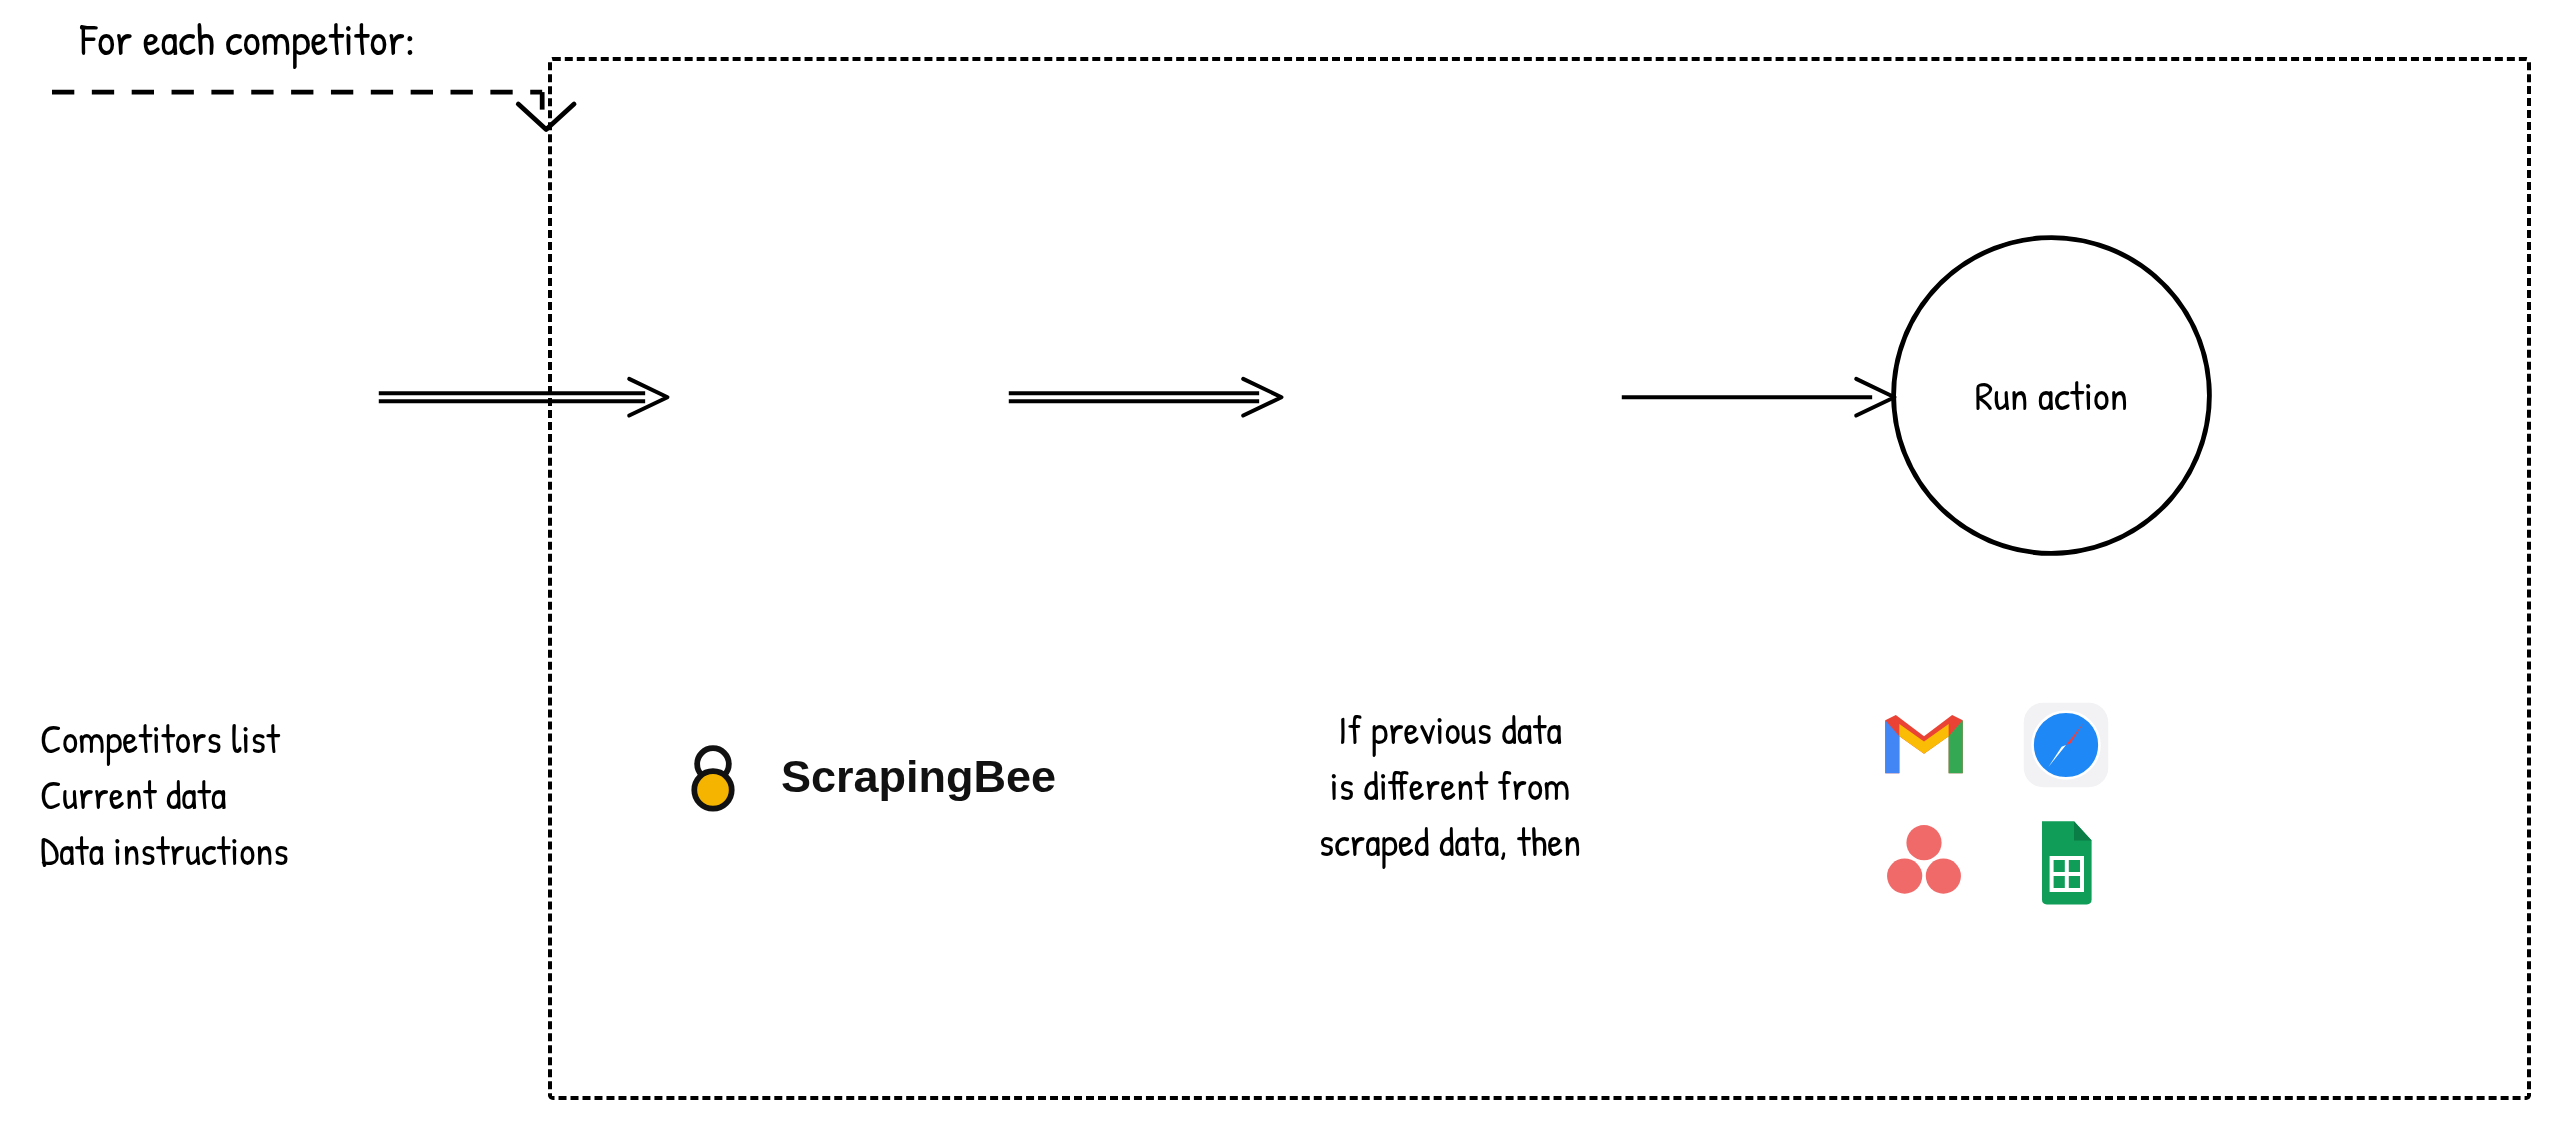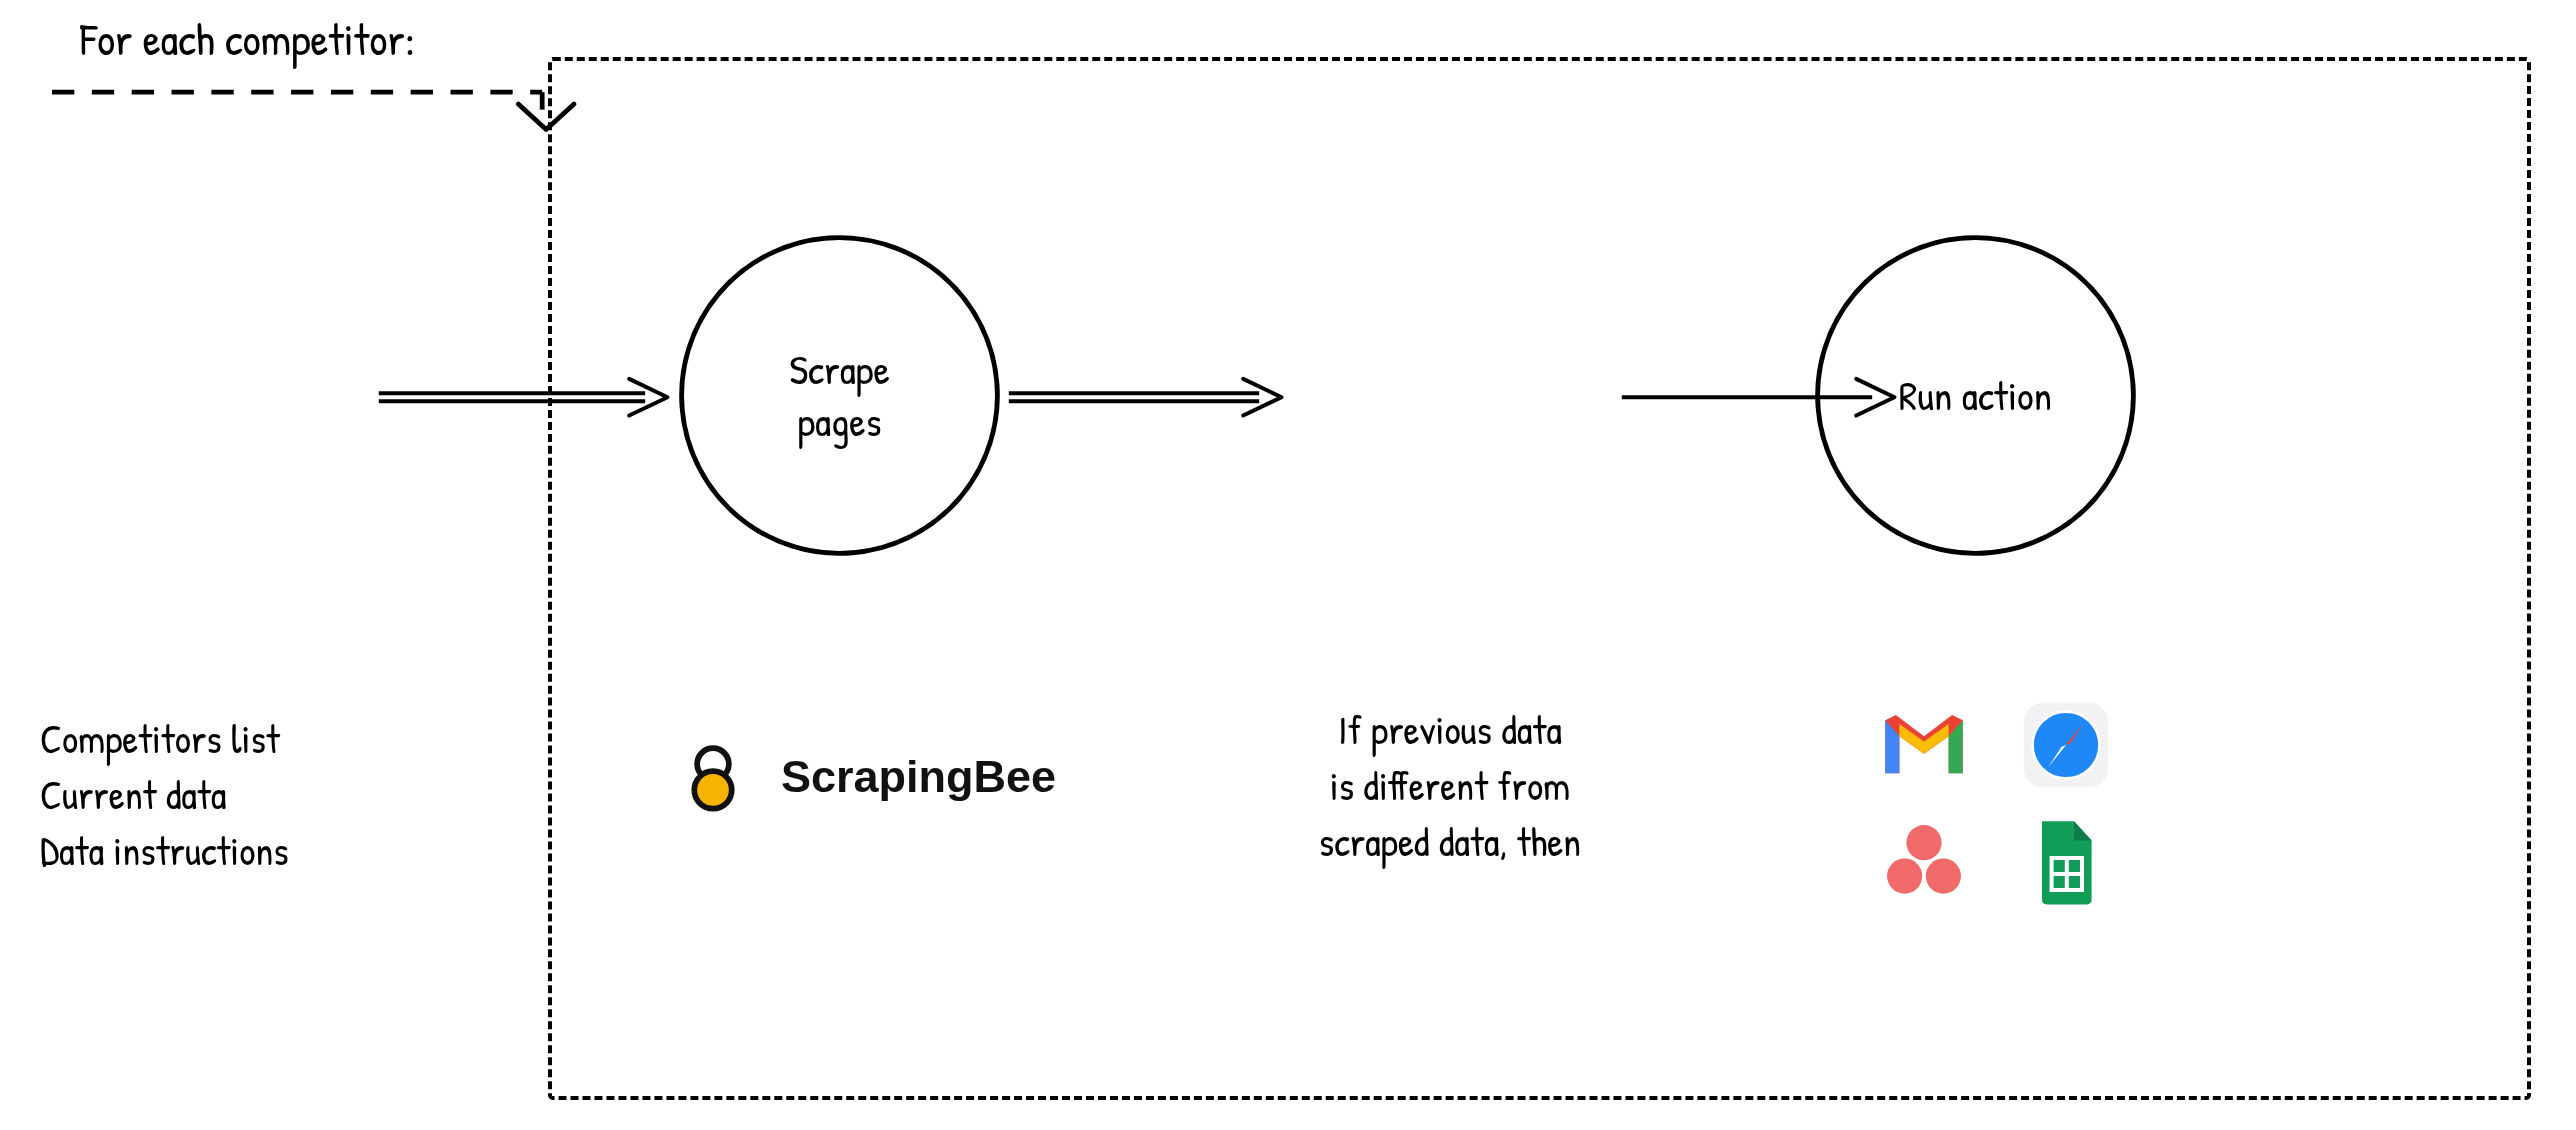--- a/index.html
+++ b/index.html
@@ -111,40 +111,34 @@
 
   <div class="loop-frame" style="left:548px; top:57px; width:1983px; height:1043px;"></div>
 
 
   <svg class="arrow-svg" style="left:374px; top:374px; width:319px; height:48px;" viewBox="0 0 400 60" width="319" height="48">
     <line x1="6" y1="24" x2="340" y2="24" stroke="#000" stroke-width="5"></line>
     <line x1="6" y1="34" x2="340" y2="34" stroke="#000" stroke-width="5"></line>
     <path d="M320 6 L368 29 L320 52" stroke="#000" stroke-width="5" fill="none" stroke-linecap="round" stroke-linejoin="round"></path>
   </svg>
 
-  <div class="node" style="left:680px; top:236px;">
-    <div class="ring"></div>
-      <div class="ring2"></div>
-    <div class="node-label">Scrape
-pages</div>
-  </div>
 
   <svg class="arrow-svg" style="left:1004px; top:374px; width:303px; height:48px;" viewBox="0 0 380 60" width="303" height="48">
     <line x1="6" y1="24" x2="320" y2="24" stroke="#000" stroke-width="5"></line>
     <line x1="6" y1="34" x2="320" y2="34" stroke="#000" stroke-width="5"></line>
     <path d="M300 6 L348 29 L300 52" stroke="#000" stroke-width="5" fill="none" stroke-linecap="round" stroke-linejoin="round"></path>
   </svg>
 
 
   <svg class="arrow-svg" style="left:1617px; top:374px; width:303px; height:48px;" viewBox="0 0 380 60" width="303" height="48">
     <line x1="6" y1="29" x2="320" y2="29" stroke="#000" stroke-width="5"></line>
     <path d="M300 6 L348 29 L300 52" stroke="#000" stroke-width="5" fill="none" stroke-linecap="round" stroke-linejoin="round"></path>
   </svg>
 
-  <div class="node" style="left:1816px; top:236px;">
+  <div class="node" style="left:1892px; top:236px;">
     <div class="ring"></div>
       <div class="ring2"></div>
     <div class="node-label">Run action</div>
   </div>
 
   <div class="caption" style="left:40px; top:710px;">Competitors list
 Current data
 Data instructions</div>
 
   <div class="scrapingbee" style="left:677px; top:741px;">

